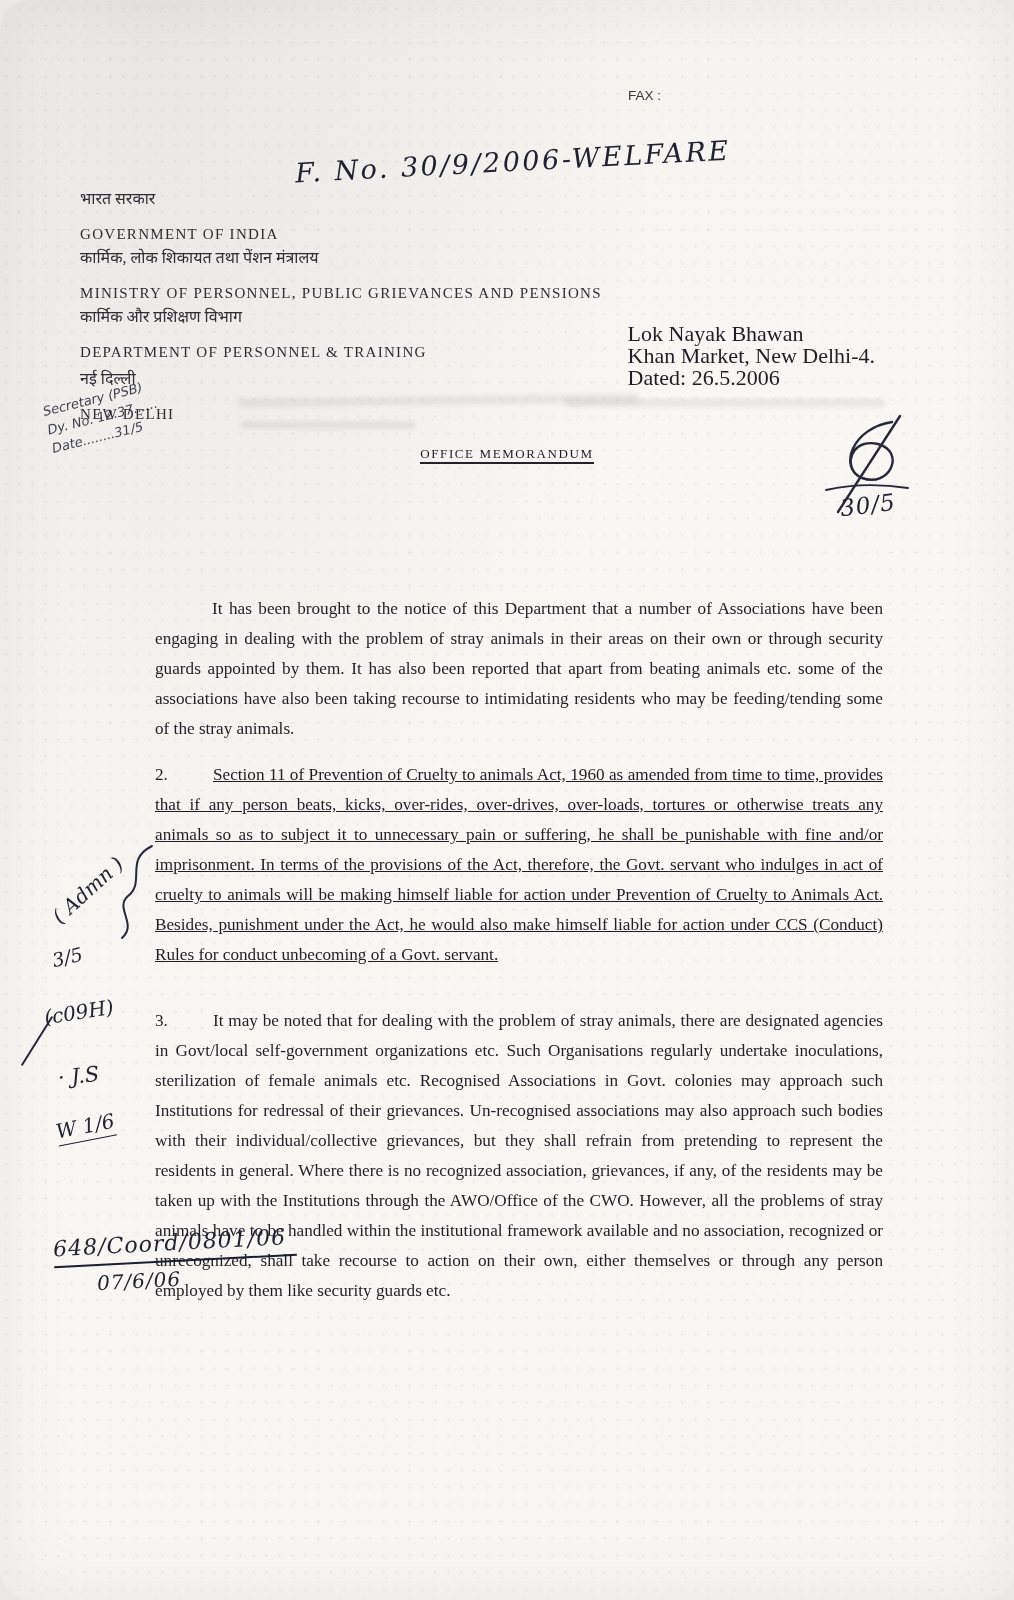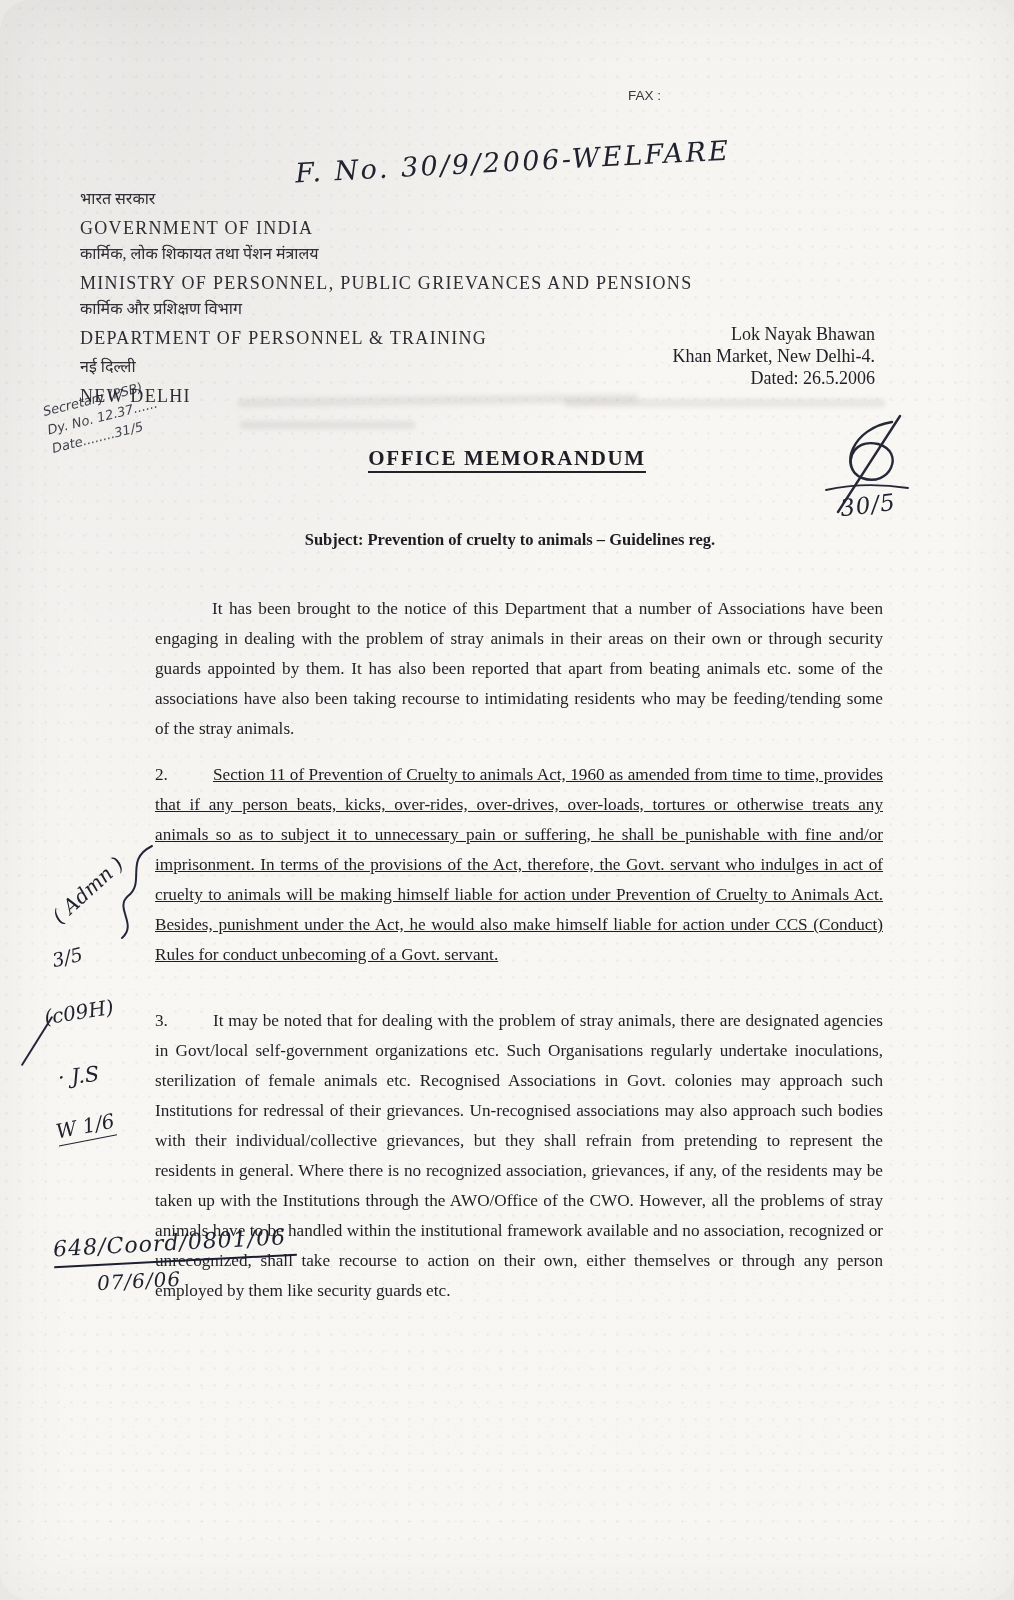--- a/index.html
+++ b/index.html
@@ -50,28 +50,27 @@
   }
 
   
   .letterhead {
     position:absolute; top:184px; left:80px; width:720px;
     text-align:left;
     font-family:Liberation Serif, serif;
     color:#2d2d33;
   }
   .letterhead .hi { font-size:16px; margin-top:3px; }
-  .letterhead .en { font-size:18px; letter-spacing:1.3px; margin-top:9px; }
+  .letterhead .en { font-size:15px; letter-spacing:1.3px; margin-top:17px; }
   .letterhead .city { margin-top:6px; }
 
   
   .address {
     position:absolute; top:323px; right:139px;
-    text-align:right;
-    font-size:18px; line-height:22px;
+    font-size:22px; line-height:22px;
     color:#1e1e24;
   }
 
   
   .stamp {
     position:absolute; top:388px; left:46px;
     transform:rotate(-14deg);
     font-family:"DejaVu Sans", sans-serif;
     font-style:italic;
     font-size:13px; line-height:19px;
@@ -82,21 +81,21 @@
   
   .smudge { position:absolute; background:rgba(120,118,112,0.12); filter:blur(2px); border-radius:3px; }
   .smudge.s1 { left:238px; top:396px; width:400px; height:9px; transform:rotate(-0.7deg); }
   .smudge.s2 { left:565px; top:399px; width:320px; height:8px; }
   .smudge.s3 { left:240px; top:421px; width:175px; height:8px; }
 
   
   .memo-title {
     position:absolute; top:446px; left:0; width:100%;
     text-align:center;
-    font-size:21px; font-weight:bold; letter-spacing:1.6px;
+    font-size:13px; font-weight:normal; letter-spacing:1.6px;
     color:#1d1d23;
   }
   .memo-title span { border-bottom:2px solid #22222a; padding-bottom:1px; }
 
   
   .flourish { position:absolute; top:412px; left:812px; }
   .sign-date {
     position:absolute; top:492px; left:840px;
     font-size:23px; transform:rotate(-7deg); letter-spacing:1px;
   }
@@ -192,21 +191,20 @@
 
   <div class="flourish">
     <svg width="110" height="112" viewBox="0 0 110 112">
       <path d="M 80 10 C 40 16, 26 56, 50 66 C 78 76, 94 40, 66 32 C 46 27, 32 44, 42 60" fill="none" stroke="#262838" stroke-width="2.4" stroke-linecap="round"></path>
       <path d="M 88 4 L 26 100" fill="none" stroke="#262838" stroke-width="2.4" stroke-linecap="round"></path>
       <path d="M 14 78 C 40 72, 70 72, 96 76" fill="none" stroke="#262838" stroke-width="1.8" stroke-linecap="round"></path>
     </svg>
   </div>
   <div class="hw sign-date">30/5</div>
 
-  <div class="subject">Subject: Prevention of cruelty to animals – Guidelines reg.</div>
 
   <div class="body">
     <p class="p1">It has been brought to the notice of this Department that a number of Associations have been engaging in dealing with the problem of stray animals in their areas on their own or through security guards appointed by them. It has also been reported that apart from beating animals etc. some of the associations have also been taking recourse to intimidating residents who may be feeding/tending some of the stray animals.</p>
     <p class="p2"><span class="para-num">2.</span><span>Section 11 of Prevention of Cruelty to animals Act, 1960 as amended from time to time, provides that if any person beats, kicks, over-rides, over-drives, over-loads, tortures or otherwise treats any animals so as to subject it to unnecessary pain or suffering, he shall be punishable with fine and/or imprisonment. In terms of the provisions of the Act, therefore, the Govt. servant who indulges in act of cruelty to animals will be making himself liable for action under Prevention of Cruelty to Animals Act. Besides, punishment under the Act, he would also make himself liable for action under CCS (Conduct) Rules for conduct unbecoming of a Govt. servant.</span></p>
     <p class="p3"><span class="para-num">3.</span><span>It may be noted that for dealing with the problem of stray animals, there are designated agencies in Govt/local self-government organizations etc. Such Organisations regularly undertake inoculations, sterilization of female animals etc. Recognised Associations in Govt. colonies may approach such Institutions for redressal of their grievances. Un-recognised associations may also approach such bodies with their individual/collective grievances, but they shall refrain from pretending to represent the residents in general. Where there is no recognized association, grievances, if any, of the residents may be taken up with the Institutions through the AWO/Office of the CWO. However, all the problems of stray animals have to be handled within the institutional framework available and no association, recognized or unrecognized, shall take recourse to action on their own, either themselves or through any person employed by them like security guards etc.</span></p>
   </div>
 
   <div class="squiggle">
     <svg width="48" height="100" viewBox="0 0 48 100">
       <path d="M 40 4 C 12 18, 34 40, 16 54 C 2 66, 26 82, 10 96" fill="none" stroke="#24263a" stroke-width="2" stroke-linecap="round"></path>

